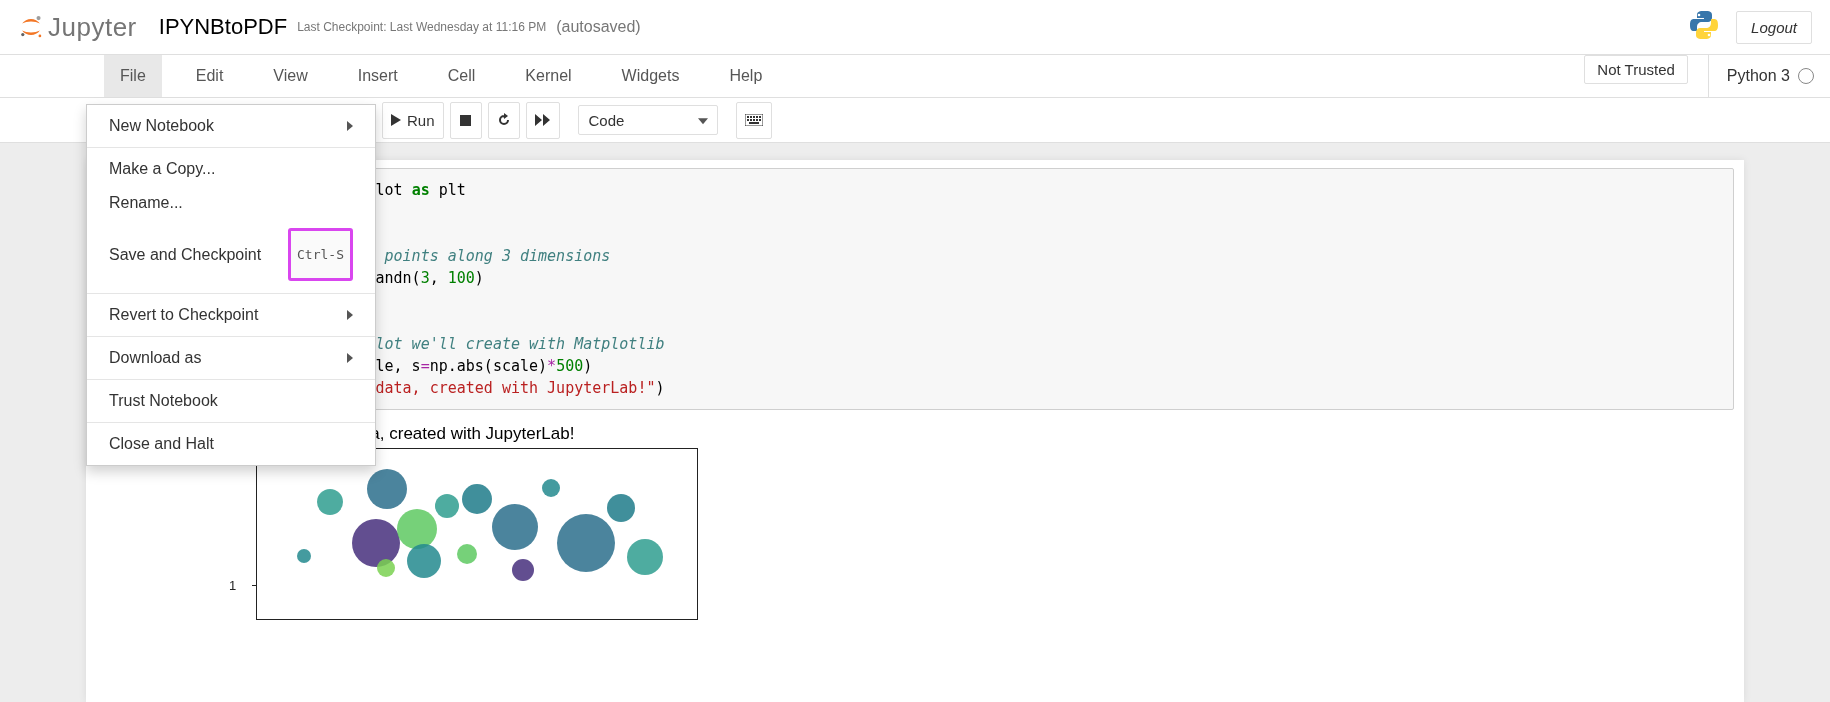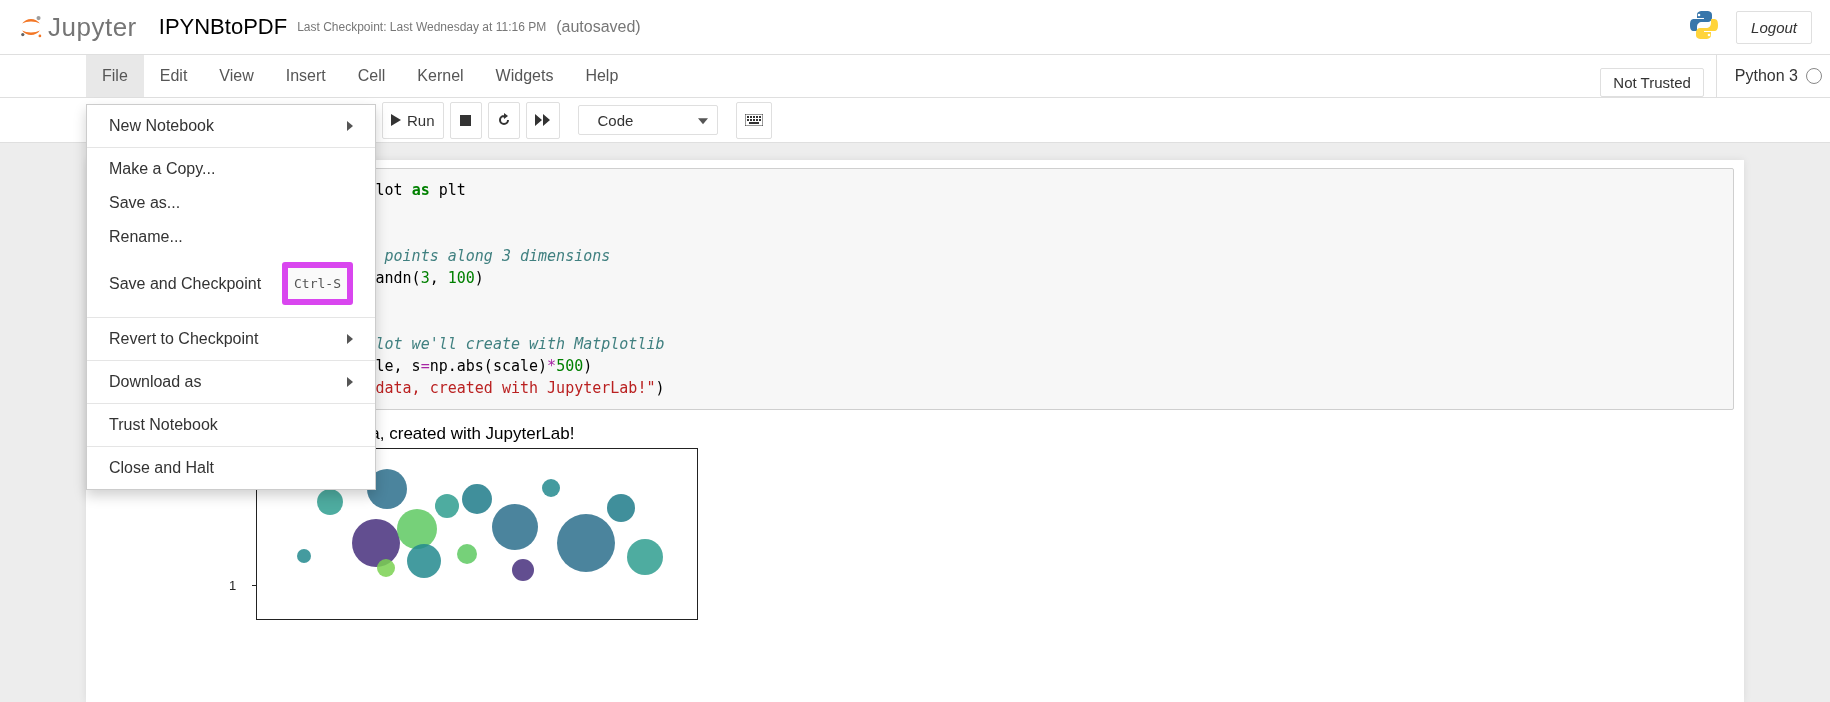--- a/index.html
+++ b/index.html
@@ -23,39 +23,39 @@
   #nb-name{font-size:22px;color:#000;margin-left:22px;}
   #checkpoint{font-size:12px;color:var(--muted);margin-left:10px;}
   #autosave{font-size:16px;color:var(--muted);margin-left:10px;}
   #header-right{margin-left:auto;display:flex;align-items:center;gap:16px;}
   #logout{border:1px solid var(--border);background:#fff;padding:7px 14px;font-size:15px;color:#333;border-radius:2px;font-style:italic;}
   #kernel-logo svg{width:32px;height:32px;}
 
   
   #menubar{height:42px;border-bottom:1px solid var(--border);display:flex;align-items:stretch;background:#fff;position:relative;z-index:3;}
   #menubar-inner{display:flex;align-items:stretch;padding-left:86px;}
-  .menu-top{display:flex;align-items:center;padding:0 16px;font-size:16px;color:var(--headergray);cursor:default;}
+  .menu-top{display:flex;align-items:center;padding:0 16px;font-size:16px;color:var(--headergray);cursor:default;margin-left:18px;}
   .menu-top.open{background:#e8e8e8;}
-  #menubar-right{margin-left:auto;display:flex;align-items:flex-end;padding-right:8px;gap:12px;}
+  #menubar-right{margin-left:auto;display:flex;align-items:flex-start;padding-right:16px;gap:20px;}
   .trust-btn{border:1px solid var(--border);padding:5px 12px;font-size:15px;color:#333;background:#fff;border-radius:2px;}
   #kernel-name{font-size:16px;color:#333;display:flex;align-items:center;gap:8px;border-left:1px solid var(--border);padding-left:18px;height:100%;}
   .kernel-idle{width:14px;height:14px;border:1.5px solid #888;border-radius:50%;display:inline-block;}
 
   
   #maintoolbar{height:44px;display:flex;align-items:center;padding-left:86px;gap:6px;background:#fff;position:relative;z-index:2;border-bottom:1px solid var(--border);}
   .tbtn{border:1px solid var(--border);background:#fff;height:37px;min-width:32px;display:inline-flex;align-items:center;justify-content:center;font-size:14px;color:#333;padding:0 8px;border-radius:2px;}
   .tbtn .lab{margin-left:6px;font-size:15px;}
-  select.celltype{height:30px;border:1px solid var(--border);font-size:15px;padding:0 28px 0 19px;background:#fff;appearance:none;-webkit-appearance:none;border-radius:2px;color:#333;min-width:140px;}
+  select.celltype{height:30px;border:1px solid var(--border);font-size:15px;padding:0 28px 0 10px;background:#fff;appearance:none;-webkit-appearance:none;border-radius:2px;color:#333;min-width:140px;}
   .sel-wrap{position:relative;display:inline-block;}
   .sel-wrap::after{content:"";position:absolute;right:10px;top:50%;transform:translateY(-30%);border-left:5px solid transparent;border-right:5px solid transparent;border-top:6px solid #555;pointer-events:none;}
 
   
   #file-menu{position:absolute;left:86px;top:104px;width:288px;background:#fff;border:1px solid #ccc;box-shadow:0 6px 12px rgba(0,0,0,.18);z-index:10;padding:4px 0;}
   .mi{display:flex;align-items:center;justify-content:space-between;padding:8px 22px;font-size:16px;color:#333;cursor:default;}
-  .mi .kbd{border:6px solid #d946ef;border-radius:3px;font-size:13px;padding:8px 6px;color:#555;font-family:monospace;background:#fafafa;}
+  .mi .kbd{border:3px solid #d946ef;border-radius:3px;font-size:13px;padding:16px 6px;color:#555;font-family:monospace;background:#fafafa;}
   .mi .caret{border-top:5px solid transparent;border-bottom:5px solid transparent;border-left:6px solid #555;}
   .msep{height:1px;background:#e5e5e5;margin:4px 0;}
   .mi.highlight{outline:3px solid #d40000;outline-offset:-3px;}
 
   
   #notebook-wrap{position:absolute;left:86px;right:86px;top:160px;bottom:0;background:#fff;box-shadow:0 0 8px rgba(0,0,0,.08);z-index:1;overflow:hidden;}
   .cell{display:flex;padding:8px 10px;}
   .prompt-col{width:110px;flex:0 0 110px;text-align:right;font-family:monospace;font-size:15px;color:#303F9F;padding-top:10px;padding-right:10px;}
   .code-body{flex:1;background:var(--codebg);border:1px solid #cfcfcf;border-radius:2px;padding:10px 14px;font-family:"DejaVu Sans Mono",Menlo,monospace;font-size:15px;line-height:22px;white-space:pre;overflow:hidden;color:#000;}
 
@@ -179,23 +179,20 @@
 <div id="file-menu">
   <div class="mi">
       <span>New Notebook</span>
       <span class="caret"></span>
     </div>
   <div class="msep"></div>
   <div class="mi">
       <span>Make a Copy...</span>
     </div>
   <div class="mi">
-      <span>Save as...</span>
-    </div>
-  <div class="mi">
       <span>Rename...</span>
     </div>
   <div class="mi">
       <span>Save and Checkpoint</span>
       <span class="kbd">Ctrl-S</span>
     </div>
   <div class="msep"></div>
   <div class="mi">
       <span>Revert to Checkpoint</span>
       <span class="caret"></span>

